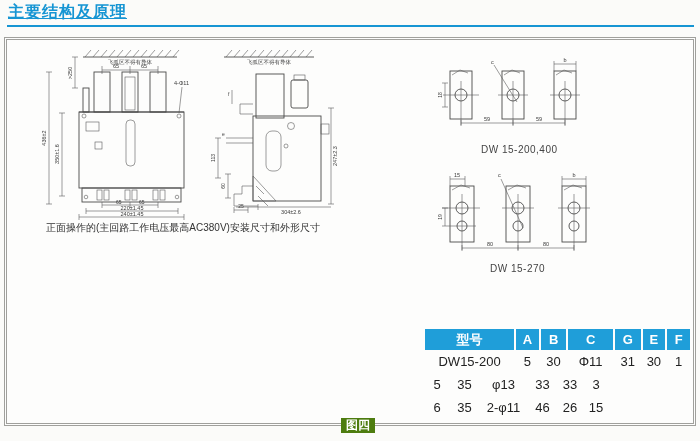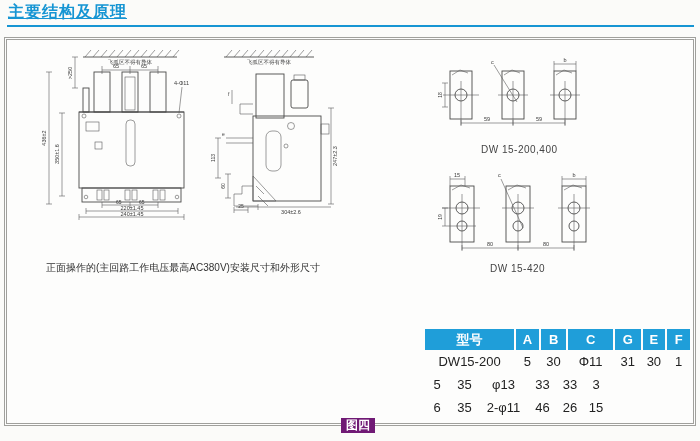--- a/index.html
+++ b/index.html
@@ -4,21 +4,21 @@
 <style>
   * { box-sizing: border-box; }
   html,body { margin:0; padding:0; }
   body { width:700px; height:441px; background:#fbfbf9; position:relative; overflow:hidden;
          font-family:"Liberation Sans", sans-serif; }
   .page-title { position:absolute; left:8px; top:2px; font-size:16px; font-weight:bold;
                 color:#1695d3; letter-spacing:1px;text-decoration:underline; }
   .title-rule { position:absolute; left:7px; top:25px; width:687px; height:2px; background:#1695d3; }
   .frame { position:absolute; left:4px; top:37px; width:692px; height:389px;
            border:3px double #a0a09c; background:#fdfdfc; }
-  .figure-label { position:absolute; left:341px; top:418px; background:#701a75; color:#fff;
+  .figure-label { position:absolute; left:341px; top:418px; background:#4d7c0f; color:#fff;
                   font-size:12px; font-weight:bold; line-height:15px; padding:0 5px; z-index:6; }
   svg { position:absolute; overflow:visible; }
   svg text { fill:#3a3a3a; font-family:"Liberation Sans", sans-serif; }
   .ln { stroke:#4a4a4a; stroke-width:0.9; fill:none; }
   .thin { stroke:#5a5a5a; stroke-width:0.6; fill:none; }
   .drawing-caption { position:absolute; font-size:10px; color:#333; white-space:nowrap; }
   .busbar-caption { position:absolute; font-size:10px; color:#444; letter-spacing:0.5px; white-space:nowrap; }
   .spec-table { position:absolute; left:425px; top:329px; width:265px; font-size:13px; }
   .spec-header { display:flex; gap:2px; }
   .spec-header .hcell { background:#1f9ed9; color:#fff; text-align:center; font-weight:bold;
@@ -98,21 +98,21 @@
   <text x="104" y="158" font-size="5">65</text>
   <line class="thin" x1="51" y1="165" x2="143" y2="165"></line>
   <line class="thin" x1="51" y1="162" x2="51" y2="168"></line>
   <line class="thin" x1="143" y1="162" x2="143" y2="168"></line>
   <text x="97" y="164" font-size="5.5" text-anchor="middle">220±1.45</text>
   <line class="thin" x1="44" y1="171" x2="149" y2="171"></line>
   <line class="thin" x1="44" y1="168" x2="44" y2="174"></line>
   <line class="thin" x1="149" y1="168" x2="149" y2="174"></line>
   <text x="97" y="170" font-size="5.5" text-anchor="middle">240±1.45</text>
 </svg>
-<div class="drawing-caption" style="left:46px; top:221px;margin-top:40px;">正面操作的(主回路工作电压最高AC380V)安装尺寸和外形尺寸</div>
+<div class="drawing-caption" style="left:46px; top:221px;">正面操作的(主回路工作电压最高AC380V)安装尺寸和外形尺寸</div>
 
 <svg style="left:196px; top:46px;" width="155" height="172" viewBox="0 0 155 172">
   <line class="ln" x1="28" y1="11" x2="118" y2="11"></line>
   <path class="thin" d="M30 11 l6 -7 M38 11 l6 -7 M46 11 l6 -7 M54 11 l6 -7 M62 11 l6 -7 M70 11 l6 -7 M78 11 l6 -7 M86 11 l6 -7 M94 11 l6 -7 M102 11 l6 -7 M110 11 l6 -7"></path>
   <text x="73" y="18" font-size="5.5" text-anchor="middle">飞弧区不得有导体</text>
 
   <rect class="ln" x="60" y="28" width="28" height="44"></rect>
   <rect class="ln" x="95" y="34" width="17" height="28" rx="2"></rect>
   <rect class="thin" x="98" y="29" width="11" height="5"></rect>
 
@@ -217,21 +217,21 @@
   <line class="thin" x1="4" y1="38" x2="10" y2="38"></line>
   <line class="thin" x1="4" y1="56" x2="10" y2="56"></line>
   <text x="4" y="47" font-size="5" text-anchor="middle" transform="rotate(-90 4 47)">19</text>
   <line class="thin" x1="24" y1="78" x2="136" y2="78"></line>
   <line class="thin" x1="24" y1="75" x2="24" y2="81"></line>
   <line class="thin" x1="80" y1="75" x2="80" y2="81"></line>
   <line class="thin" x1="136" y1="75" x2="136" y2="81"></line>
   <text x="52" y="76" font-size="5.5" text-anchor="middle">80</text>
   <text x="108" y="76" font-size="5.5" text-anchor="middle">80</text>
 </svg>
-<div class="busbar-caption" style="left:490px; top:263px;">DW 15-420</div>
+<div class="busbar-caption" style="left:490px; top:263px;">DW 15-270</div>
 
 <div class="spec-table">
   <div class="spec-header">
     <div class="hcell c0">型号</div>
     <div class="hcell c1">A</div>
     <div class="hcell c2">B</div>
     <div class="hcell c3">C</div>
     <div class="hcell c4">G</div>
     <div class="hcell c5">E</div>
     <div class="hcell c6">F</div>

